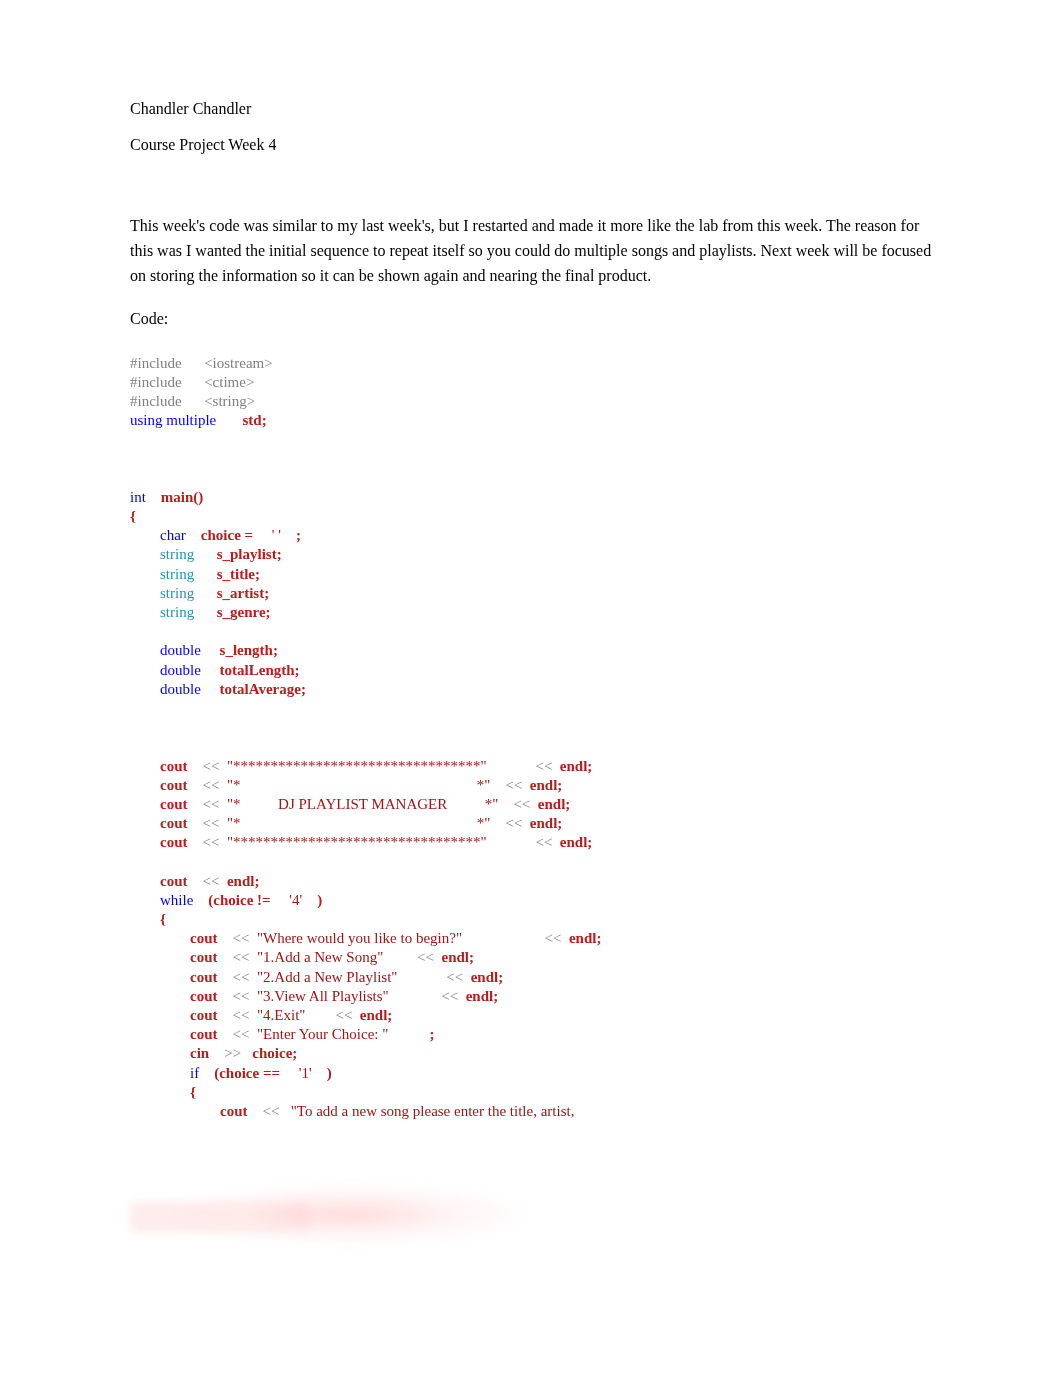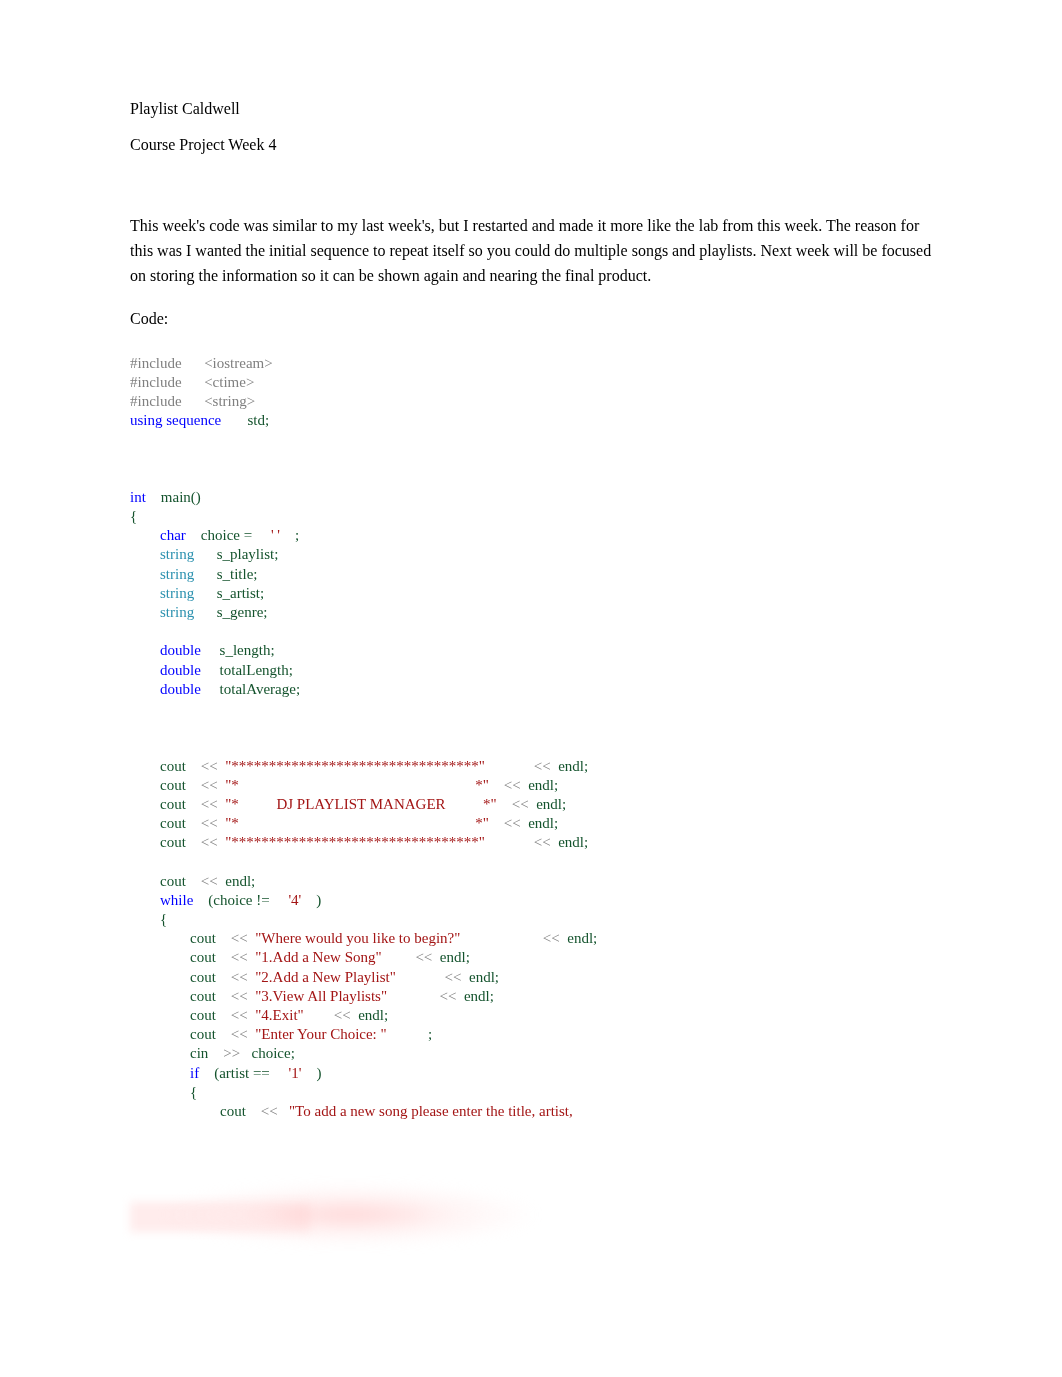--- a/index.html
+++ b/index.html
@@ -37,21 +37,21 @@
     }
     .code {
       font-family: "Times New Roman", Times, serif;
       font-size: 15px;
       white-space: pre;
       line-height: 1.28;
     }
     .gray { color: #808080; }
     .blue { color: #0000ff; }
     .teal { color: #2b91af; margin-top: 33px; }
-    .black { color: #14532d; }
+    .black { color: #b91c1c; font-weight: bold; }
     .red { color: #a31515; }
     .blur {
       position: absolute;
       bottom: 130px;
       left: 160px;
       width: 380px;
       height: 65px;
       background: radial-gradient(ellipse at 50% 50%, rgba(255,180,180,0.5) 0%, rgba(255,230,230,0.4) 40%, rgba(255,255,255,0) 70%);
       filter: blur(6px);
     }
@@ -61,32 +61,32 @@
       left: 130px;
       width: 180px;
       height: 30px;
       background: rgba(255,200,200,0.35);
       filter: blur(5px);
     }
   </style>
 </head>
 <body>
 
-<div class="heading">Playlist Caldwell</div>
+<div class="heading">Chandler Chandler</div>
 <div class="heading2">Course Project Week 4</div>
 
 <div class="paragraph">This week's code was similar to my last week's, but I restarted and made it more like the lab from this week. The reason for this was I wanted the initial sequence to repeat itself so you could do multiple songs and playlists. Next week will be focused on storing the information so it can be shown again and nearing the final product.</div>
 
 <div class="code-label">Code:</div>
 
 <div class="code">
 <span class="gray">#include</span>      <span class="gray">&lt;iostream&gt;</span>
 <span class="gray">#include</span>      <span class="gray">&lt;ctime&gt;</span>
 <span class="gray">#include</span>      <span class="gray">&lt;string&gt;</span>
-<span class="blue">using sequence</span>       <span class="black">std;</span>
+<span class="blue">using multiple</span>       <span class="black">std;</span>
 
 
 
 <span class="blue">int</span>    <span class="black">main()</span>
 <span class="black">{</span>
         <span class="blue">char</span>    <span class="black">choice = </span>    <span class="red">' '</span>    <span class="black">;</span>
         <span class="teal">string</span>      <span class="black">s_playlist;</span>
         <span class="teal">string</span>      <span class="black">s_title;</span>
         <span class="teal">string</span>      <span class="black">s_artist;</span>
         <span class="teal">string</span>      <span class="black">s_genre;</span>
@@ -106,19 +106,19 @@
         <span class="black">cout</span>    <span class="gray">&lt;&lt;</span>  <span class="black">endl;</span>
         <span class="blue">while</span>    <span class="black">(choice != </span>    <span class="red">'4'</span>    <span class="black">)</span>
         <span class="black">{</span>
                 <span class="black">cout</span>    <span class="gray">&lt;&lt;</span>  <span class="red">"Where would you like to begin?"</span>                      <span class="gray">&lt;&lt;</span>  <span class="black">endl;</span>
                 <span class="black">cout</span>    <span class="gray">&lt;&lt;</span>  <span class="red">"1.Add a New Song"</span>         <span class="gray">&lt;&lt;</span>  <span class="black">endl;</span>
                 <span class="black">cout</span>    <span class="gray">&lt;&lt;</span>  <span class="red">"2.Add a New Playlist"</span>             <span class="gray">&lt;&lt;</span>  <span class="black">endl;</span>
                 <span class="black">cout</span>    <span class="gray">&lt;&lt;</span>  <span class="red">"3.View All Playlists"</span>              <span class="gray">&lt;&lt;</span>  <span class="black">endl;</span>
                 <span class="black">cout</span>    <span class="gray">&lt;&lt;</span>  <span class="red">"4.Exit"</span>        <span class="gray">&lt;&lt;</span>  <span class="black">endl;</span>
                 <span class="black">cout</span>    <span class="gray">&lt;&lt;</span>  <span class="red">"Enter Your Choice: "</span>           <span class="black">;</span>
                 <span class="black">cin</span>    <span class="gray">&gt;&gt;</span>   <span class="black">choice;</span>
-                <span class="blue">if</span>    <span class="black">(artist == </span>    <span class="red">'1'</span>    <span class="black">)</span>
+                <span class="blue">if</span>    <span class="black">(choice == </span>    <span class="red">'1'</span>    <span class="black">)</span>
                 <span class="black">{</span>
                         <span class="black">cout</span>    <span class="gray">&lt;&lt;</span>   <span class="red">"To add a new song please enter the title, artist,</span>
 </div>
 
 <div class="blur2"></div>
 <div class="blur"></div>
 
 </body></html>

